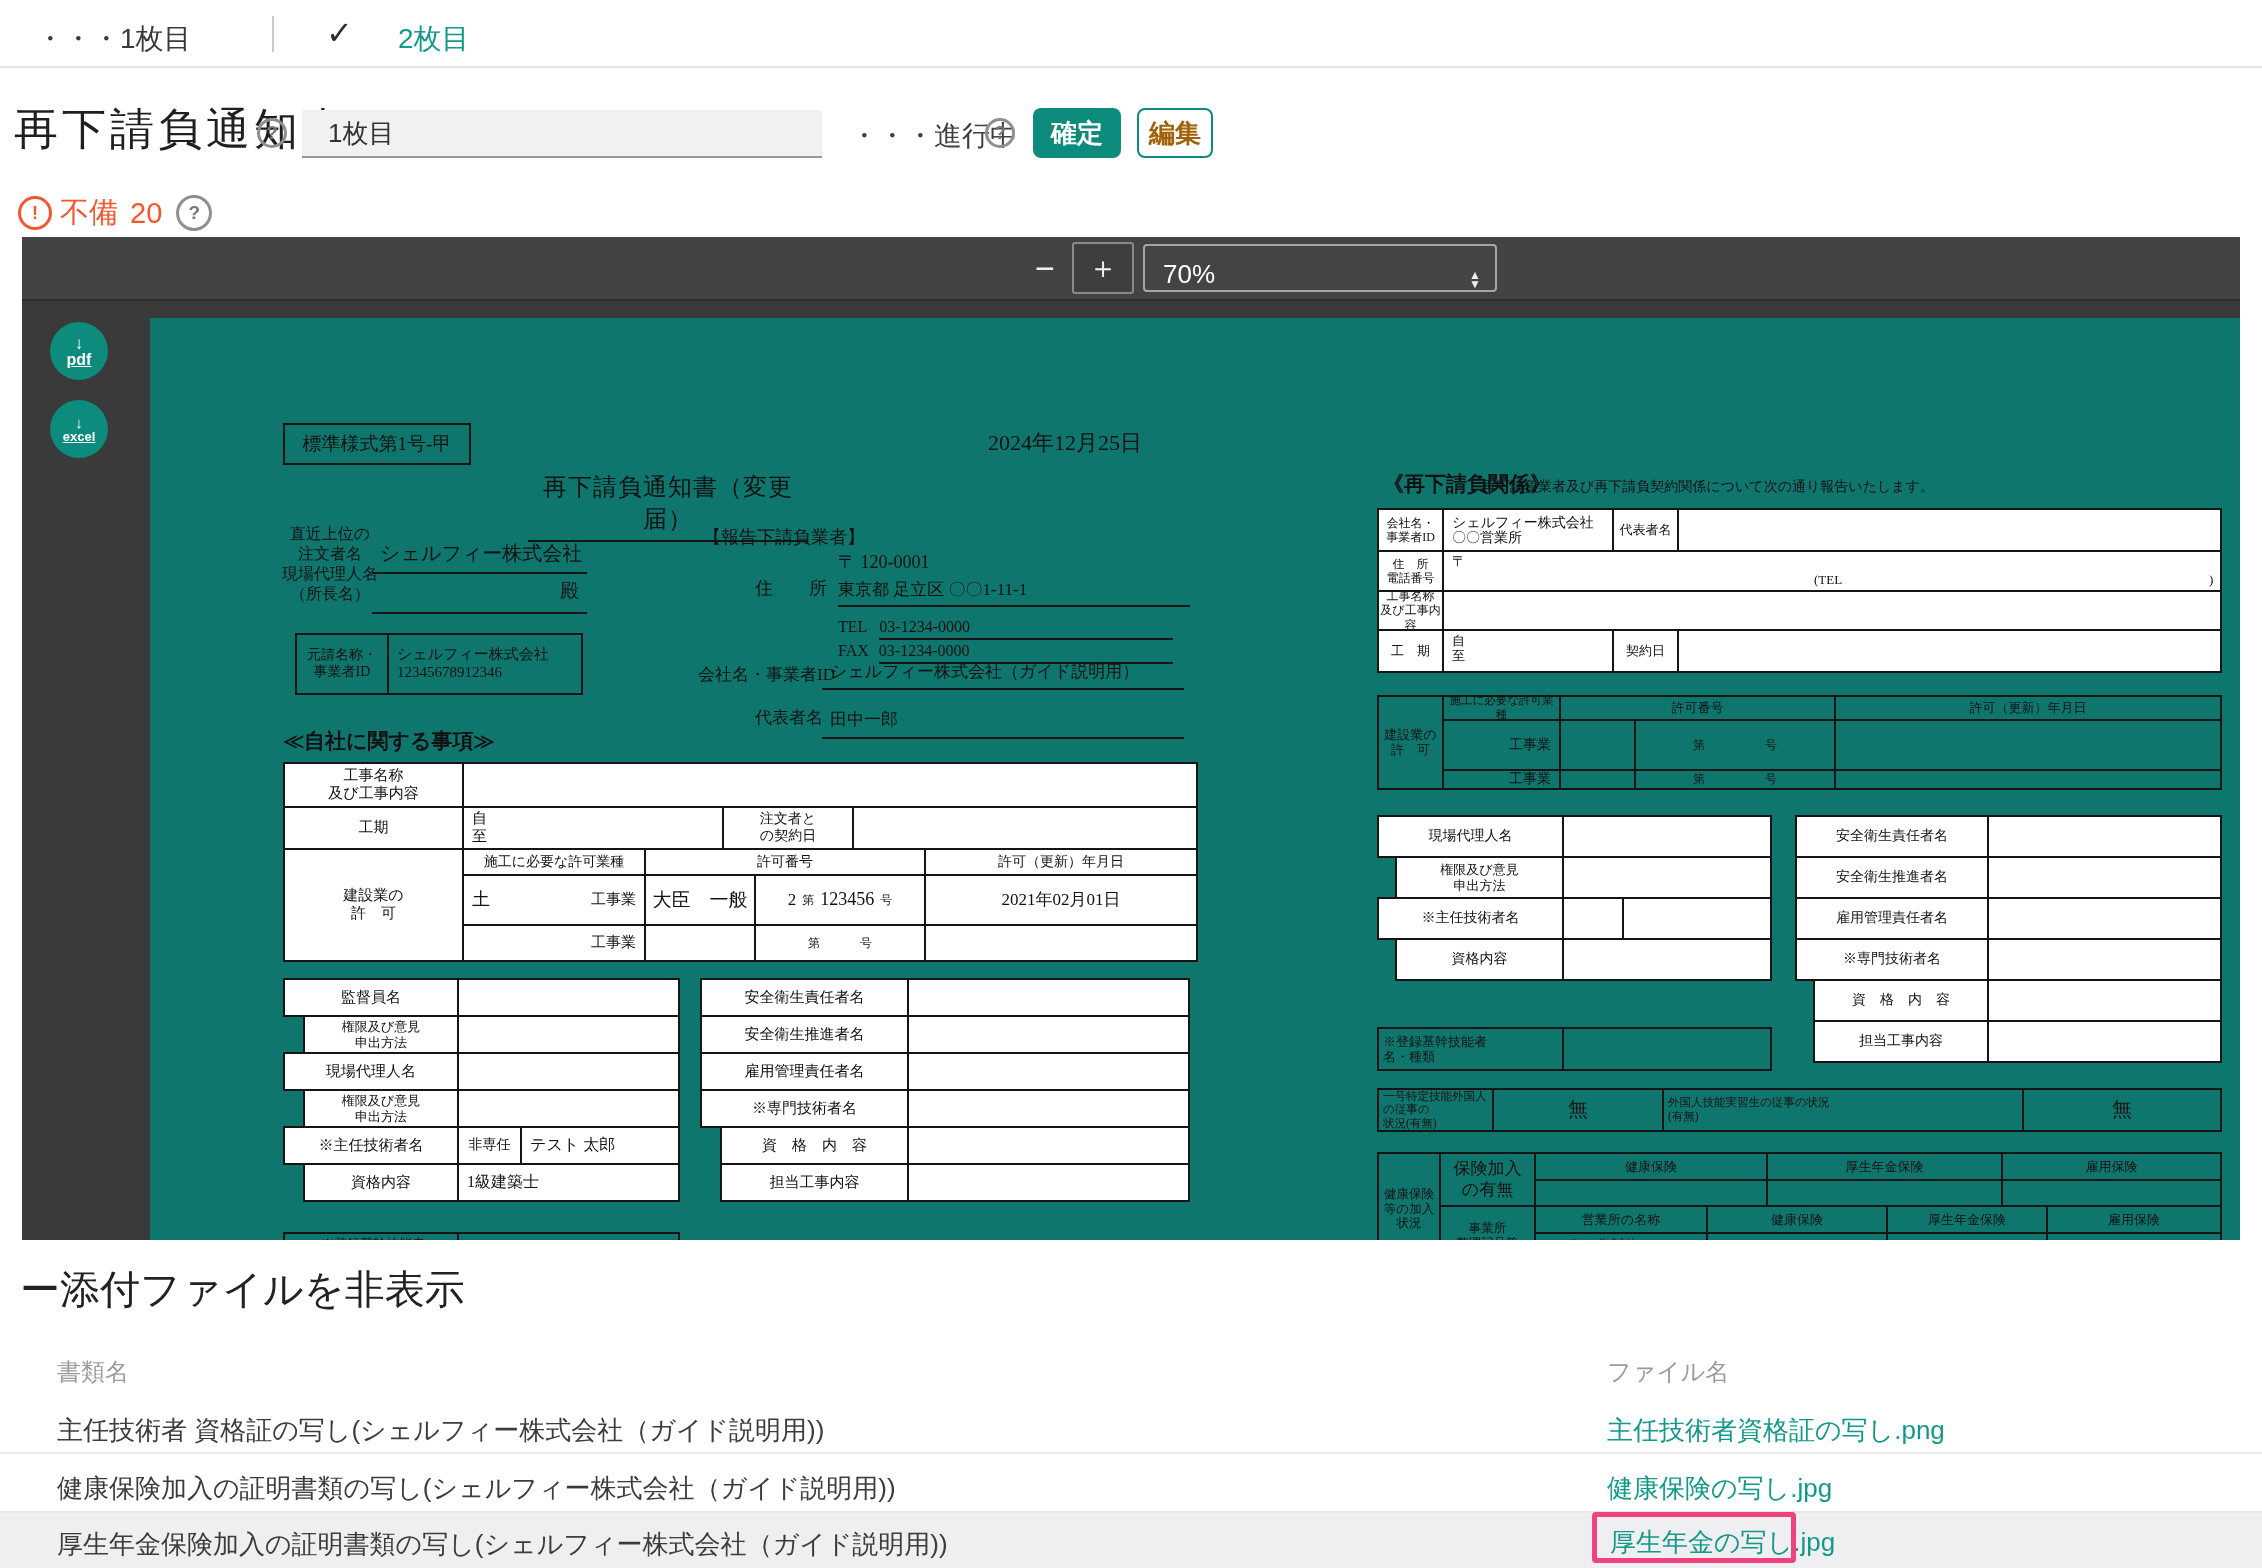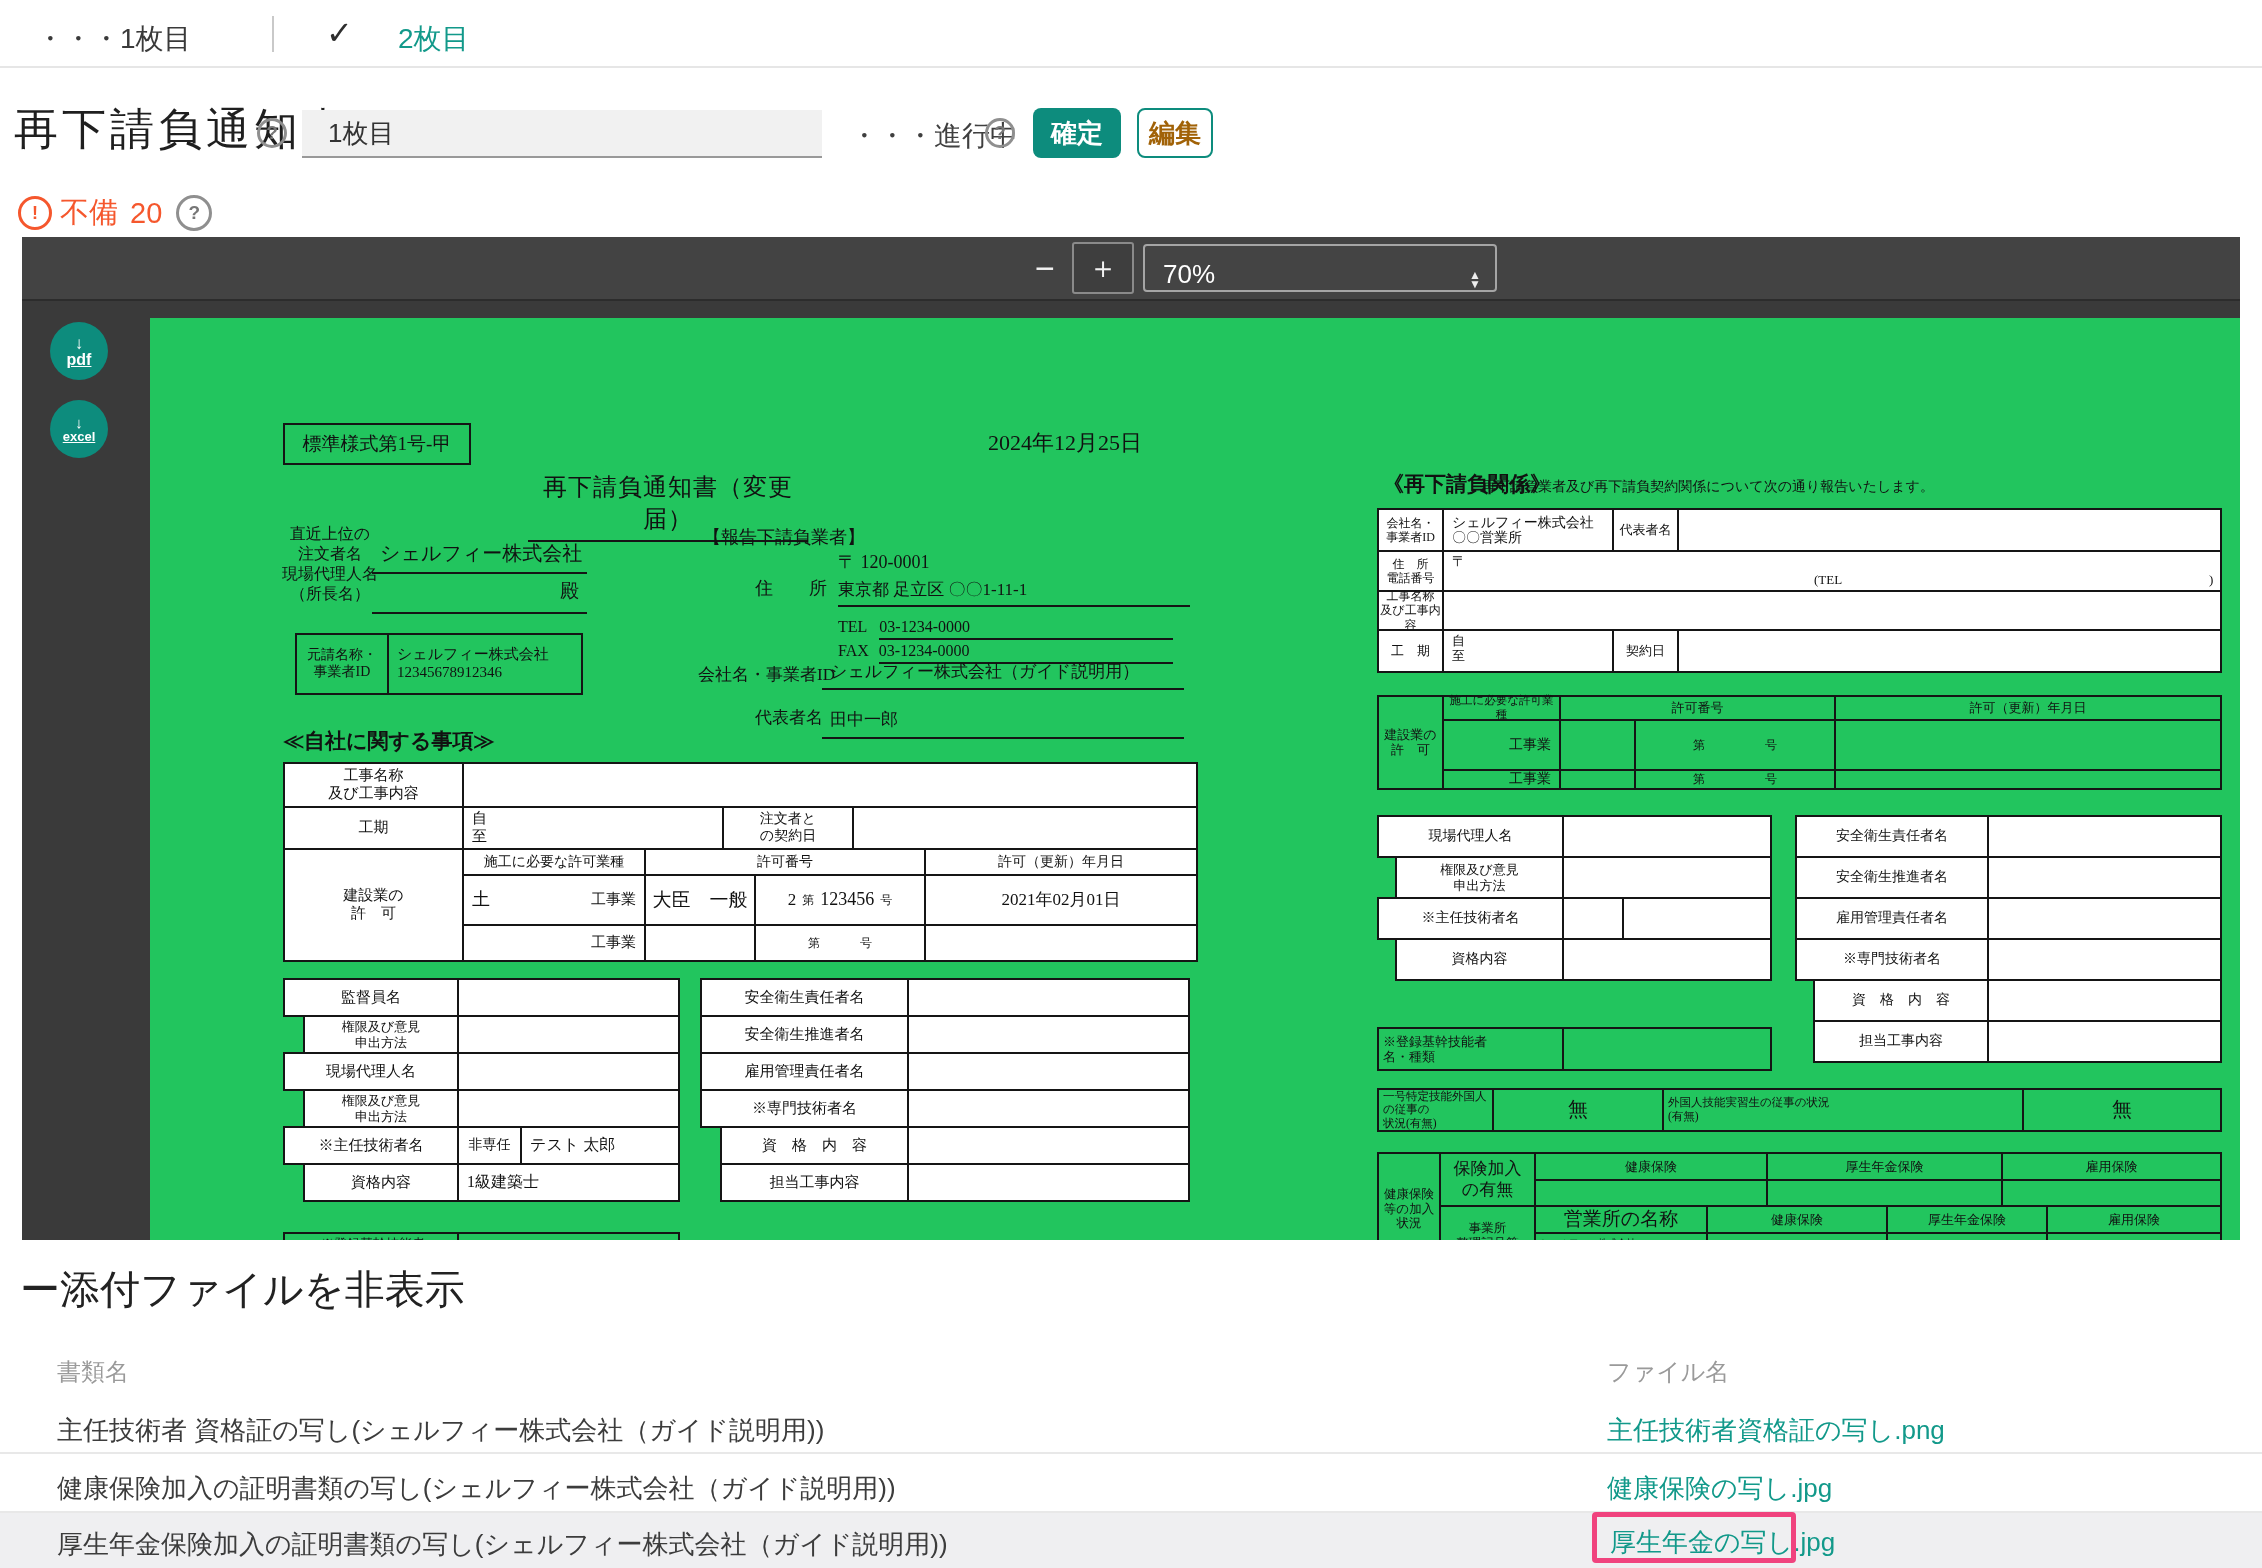--- a/index.html
+++ b/index.html
@@ -73,21 +73,21 @@
 
   <div class="abs circbtn" style="left:28px;top:85px;width:58px;height:58px">
     <span style="font-size:17px;font-weight:bold">↓</span>
     <span class="cap" style="font-size:16px">pdf</span>
   </div>
   <div class="abs circbtn" style="left:28px;top:163px;width:58px;height:58px">
     <span style="font-size:15px;font-weight:bold">↓</span>
     <span class="cap" style="font-size:13px">excel</span>
   </div>
 
-  <div class="abs doc" style="left:128px;top:81px;width:2090px;height:922px;background:#22c55e;overflow:hidden">
+  <div class="abs doc" style="left:128px;top:81px;width:2090px;height:922px;background:#0f766e;overflow:hidden">
 
     <div class="abs" style="left:133px;top:105px;width:188px;height:42px;border:2px solid #151515;display:flex;align-items:center;justify-content:center;font-size:19px">
       <span>標準様式第1号-甲</span>
     </div>
     <div class="abs" style="left:838px;top:110px;font-size:22px">2024年12月25日</div>
     <div class="abs" style="left:378px;top:153px;width:280px;text-align:center;font-size:24px;font-weight:400;border-bottom:2px solid #151515;padding-bottom:5px;letter-spacing:1px">再下請負通知書（変更届）</div>
 
     <div class="abs ml" style="left:130px;top:206px;width:100px;text-align:center;font-size:16px;line-height:1.25">直近上位の
 注文者名
 現場代理人名
@@ -383,21 +383,21 @@
               <div class="fcell" style="width:235px"></div>
               <div class="fcell" style="flex:1"></div>
             </div>
           </div>
         </div>
         <div style="display:flex;flex:1">
           <div class="fcell nb ml" style="width:93px;font-size:12.5px">事業所
 整理記号等</div>
           <div style="flex:1;display:flex;flex-direction:column;border-left:2px solid #151515">
             <div style="display:flex;height:27px;border-bottom:2px solid #151515">
-              <div class="fcell nb" style="width:170px;font-size:19px">営業所の名称</div>
+              <div class="fcell nb" style="width:170px;font-size:13px">営業所の名称</div>
               <div class="fcell" style="width:180px;font-size:13px">健康保険</div>
               <div class="fcell" style="width:160px;font-size:13px">厚生年金保険</div>
               <div class="fcell" style="flex:1;font-size:13px">雇用保険</div>
             </div>
             <div style="display:flex;flex:1">
               <div class="fcell nb ml cl" style="width:170px;font-size:9.5px;text-align:left;line-height:1.2;padding-left:4px">シェルフィー株式会社
 〇〇営業所</div>
               <div class="fcell" style="width:180px"></div>
               <div class="fcell" style="width:160px"></div>
               <div class="fcell" style="flex:1"></div>

